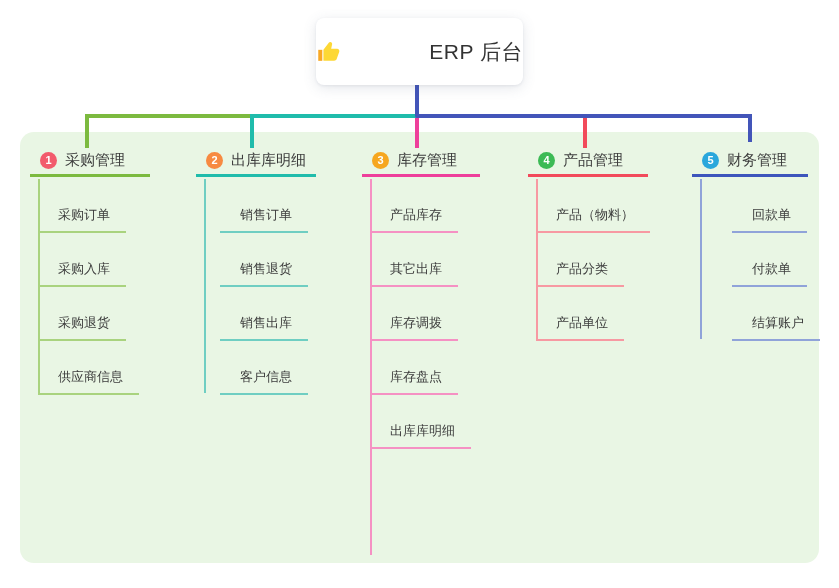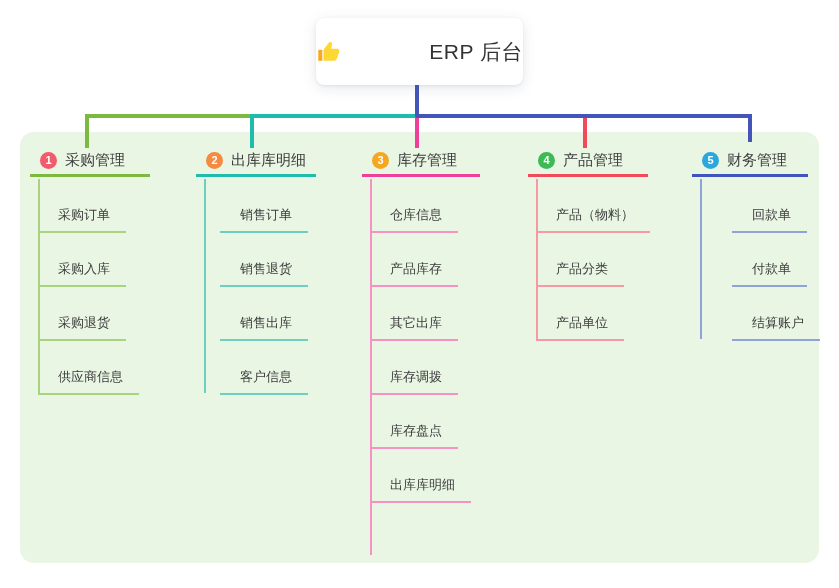--- a/index.html
+++ b/index.html
@@ -138,23 +138,20 @@
   </div>
 
   <div class="b3">
     <div class="branch-head" style="left:362px;width:108px">
       <span class="badge">3</span>
       <span class="branch-title">库存管理</span>
     </div>
     <div class="trunk" style="left:370px;height:376px"></div>
     <div class="kids" style="left:370px">
       <div class="kid">
-          <span>仓库信息</span>
-        </div>
-      <div class="kid">
           <span>产品库存</span>
         </div>
       <div class="kid">
           <span>其它出库</span>
         </div>
       <div class="kid">
           <span>库存调拨</span>
         </div>
       <div class="kid">
           <span>库存盘点</span>

